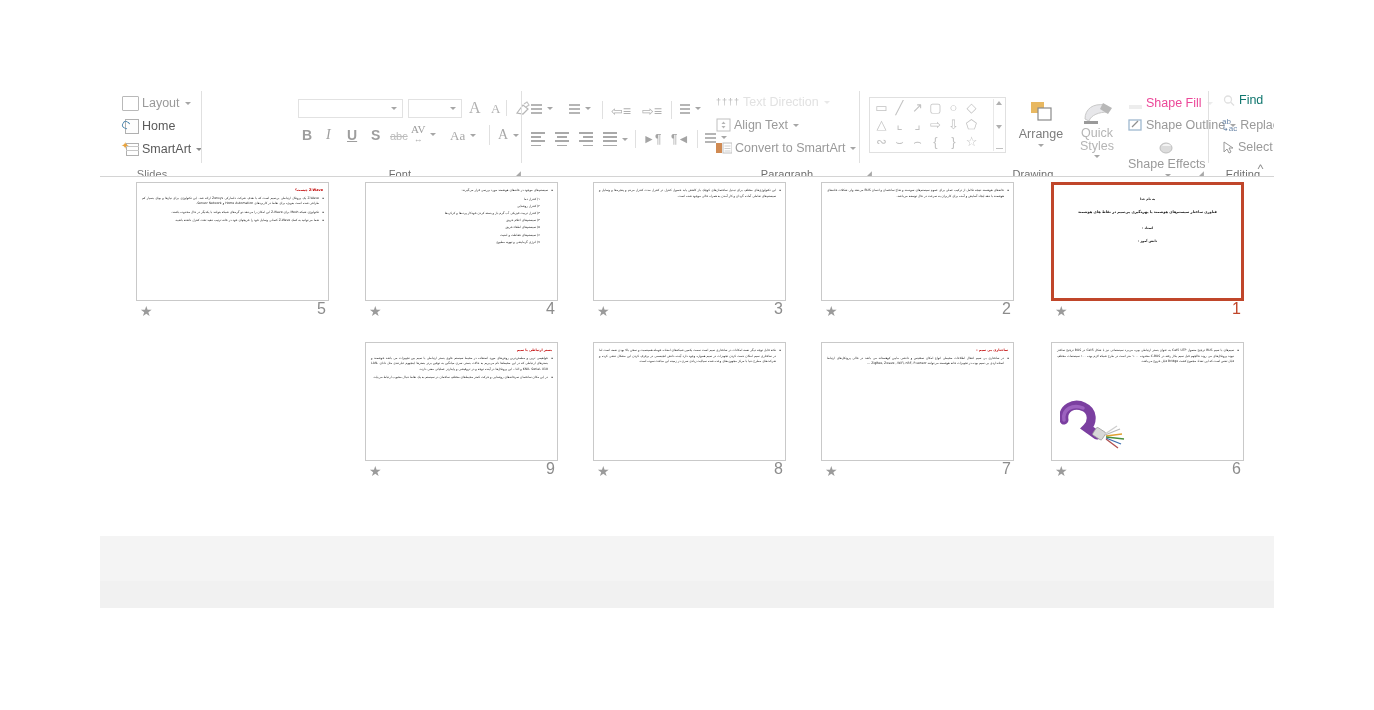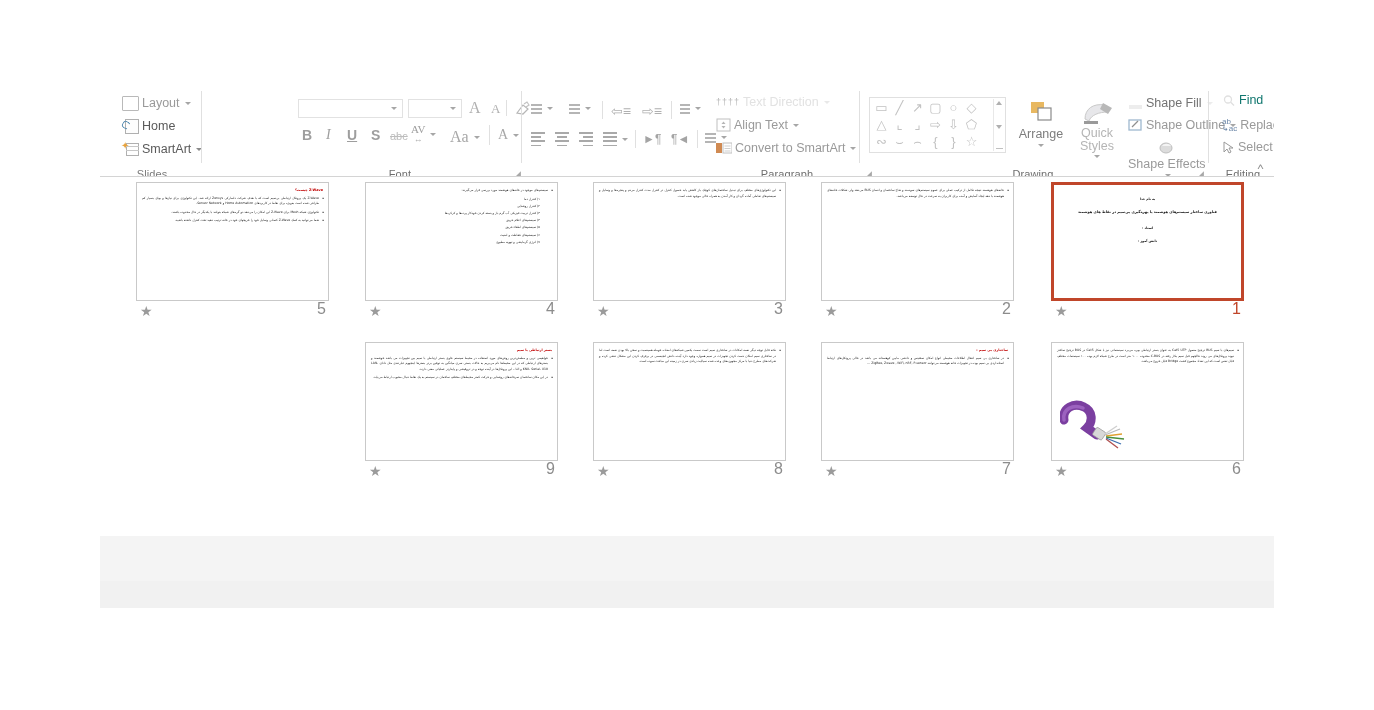--- a/index.html
+++ b/index.html
@@ -278,21 +278,21 @@
       <div class="fbtn fbtn-s" style="left:166px;top:36px;">S</div>
       <div class="fbtn fbtn-abc" style="left:185px;top:39px;">abc</div>
       <div class="cmd" style="left:206px;top:33px;">
         <span style="display:inline-block;text-align:center;line-height:9px;">
           <span style="font-size:11px;color:#9e9e9e;font-family:'Liberation Serif',serif;">AV</span><br>
           <span style="font-size:9px;color:#b0b0b0;">↔</span>
         </span>
         <span class="caret"></span>
       </div>
       <div class="cmd" style="left:245px;top:37px;">
-        <span style="font-size:16px;color:#a8a8a8;font-family:'Liberation Serif',serif;text-align:right;">Aa</span>
+        <span style="font-size:13px;color:#a8a8a8;font-family:'Liberation Serif',serif;text-align:right;">Aa</span>
         <span class="caret"></span>
       </div>
       <div class="rb-sep" style="left:284px;top:33px;height:20px;"></div>
       <div class="cmd" style="left:293px;top:36px;">
         <span style="font-size:14px;color:#a8a8a8;font-family:'Liberation Serif',serif;">A</span>
         <span class="caret"></span>
       </div>
       <div class="rb-label" style="left:70px;width:250px;">Font</div>
       <div class="rb-dialog" style="right:4px;">◢</div>
     </div>
@@ -462,21 +462,21 @@
       <div class="bigbtn dim" style="left:208px;top:8px;width:52px;">
         <svg width="36" height="26" viewBox="0 0 36 26" style="display:block;margin:0 auto 1px;">
           <path d="M6 19 C6 9, 14 3, 26 5 L29 12 C20 12, 12 15, 10 21 Z" fill="#e7e7ea" stroke="#c9c9c9" stroke-width="1"></path>
           <path d="M24 3 L33 8 L29 14 L21 9 Z" fill="#b8b8b8"></path>
           <rect x="5" y="21" width="14" height="3" fill="#9a9a9a"></rect>
         </svg>
         <span>Quick Styles</span>
         <div class="caret" style="margin:2px auto 0;display:block;"></div>
       </div>
 
-      <div class="cmd" style="left:265px;top:4px;color:#737373;">
+      <div class="cmd" style="left:265px;top:4px;color:#ec4899;">
         <span class="ic">
           <svg width="15" height="14" viewBox="0 0 15 14">
               <rect x="1" y="9" width="13" height="4" fill="#ededed"></rect>
             </svg>
         </span>
         <span>Shape Fill</span>
         <span class="caret" style="border-top-color:#ececec;"></span>
       </div>
       <div class="cmd" style="left:265px;top:26px;">
         <span class="ic">

